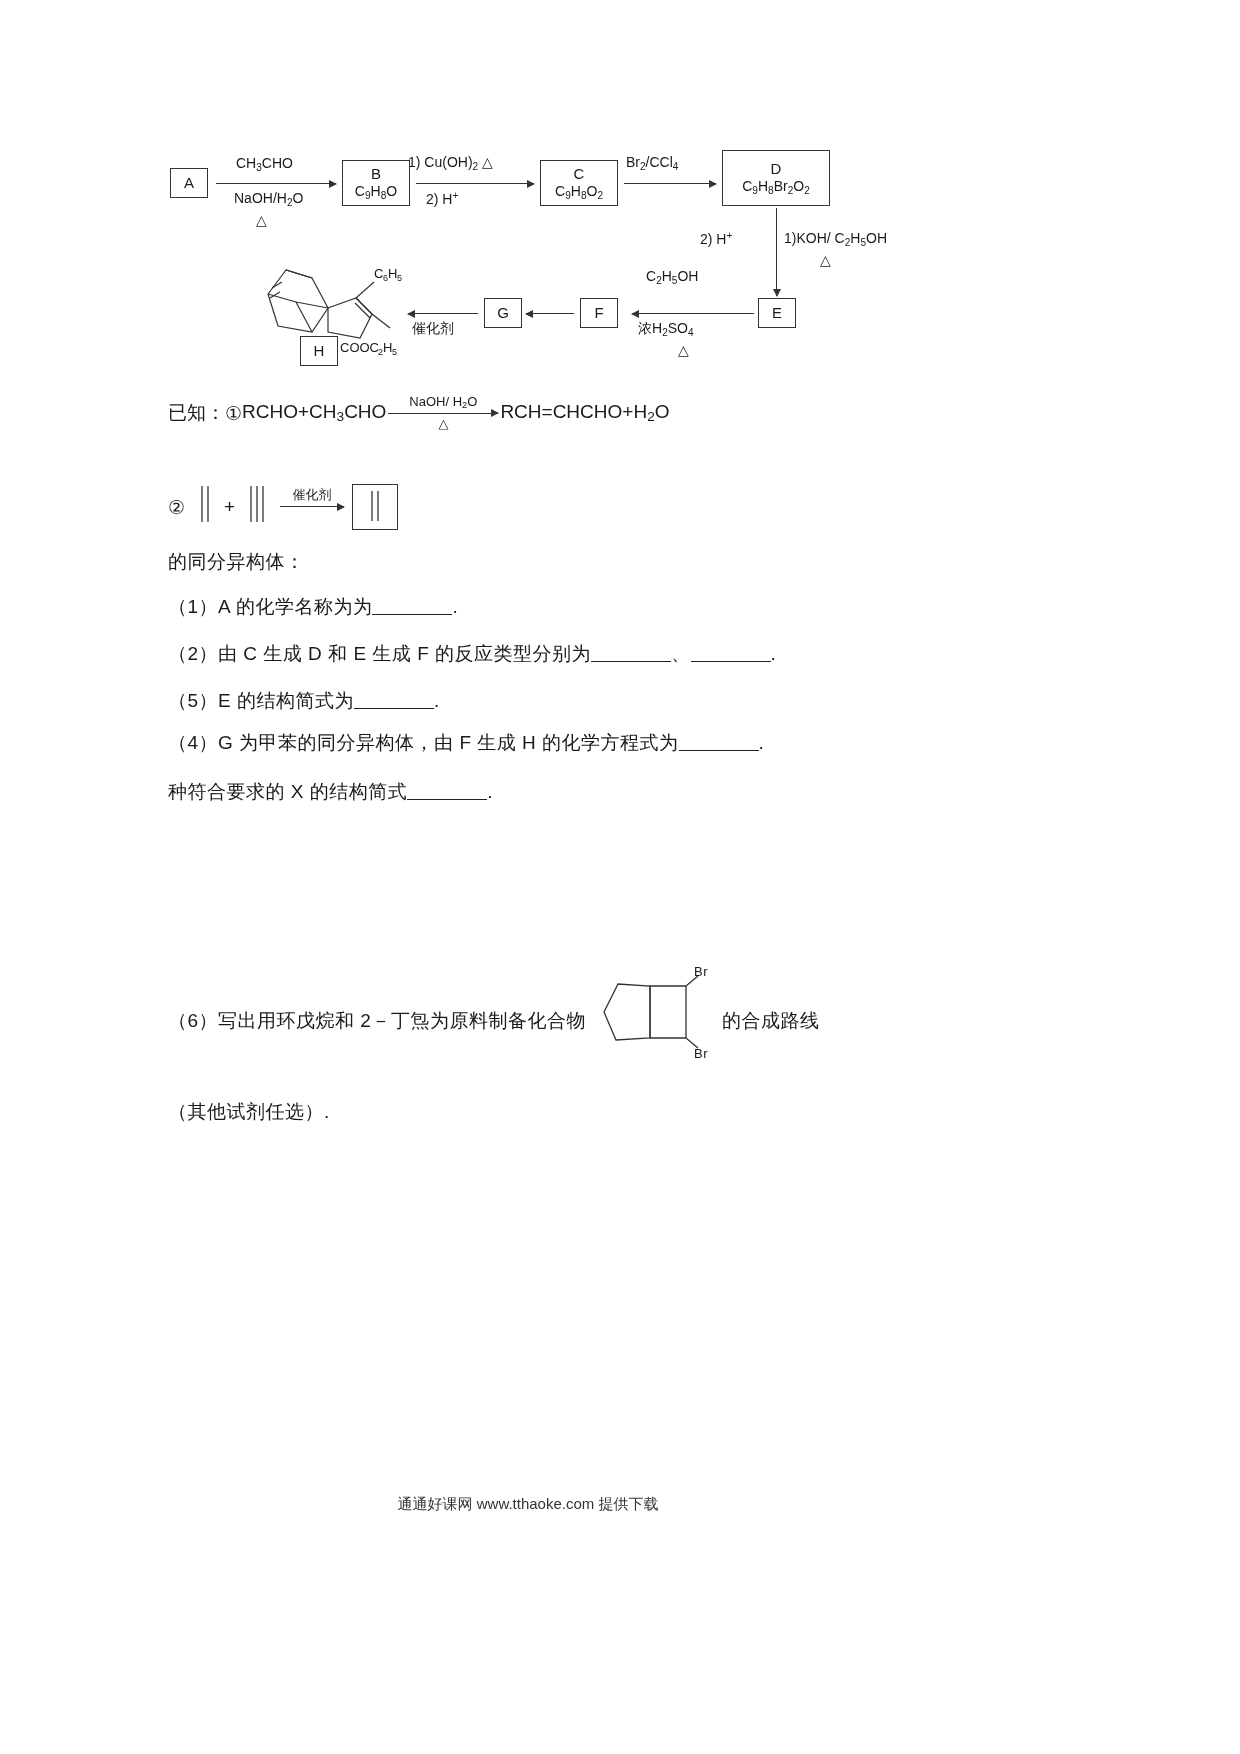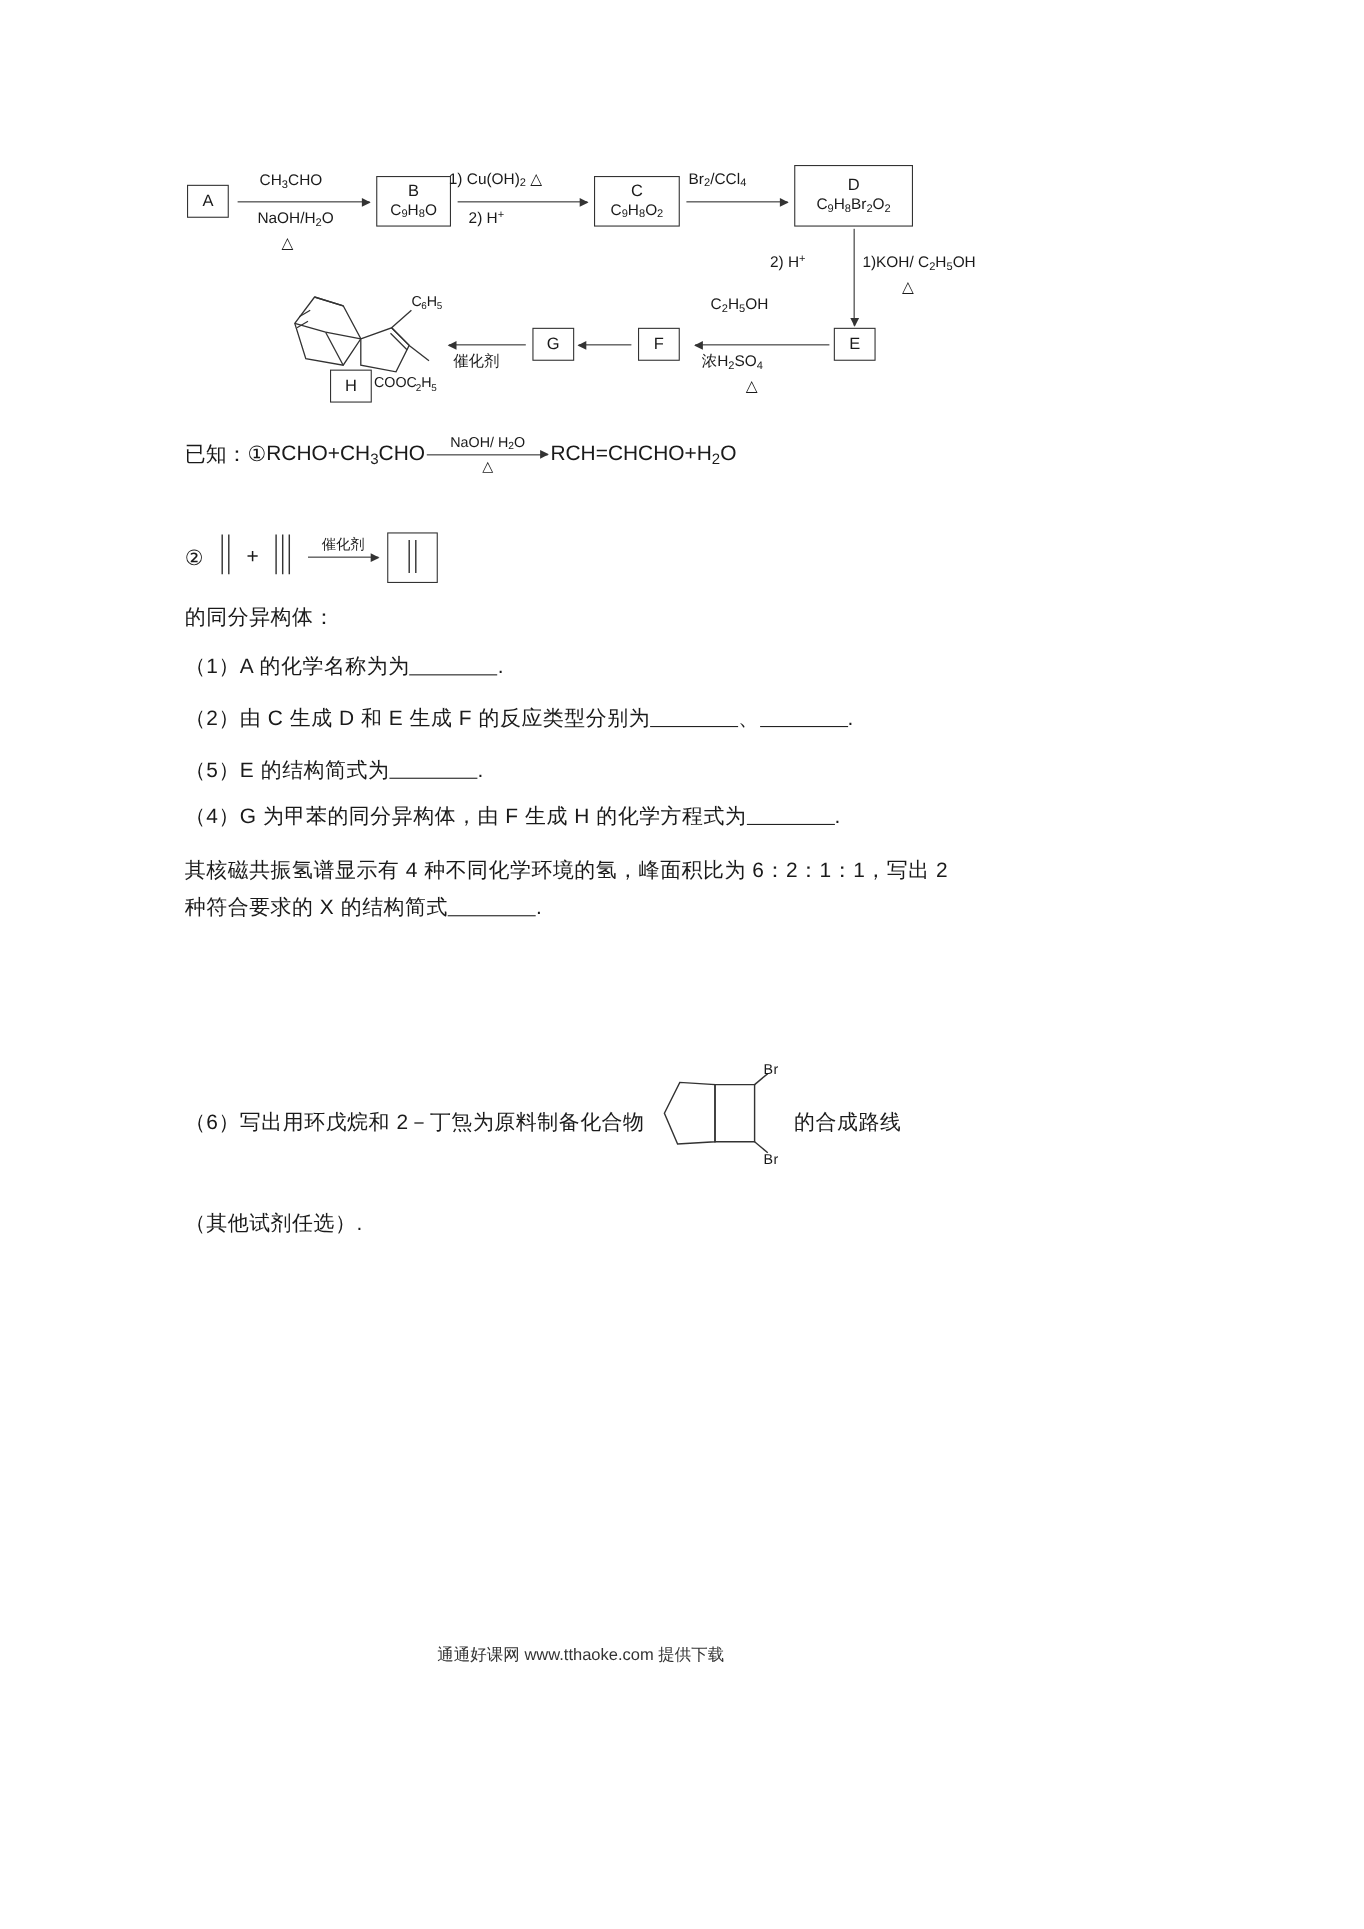--- a/index.html
+++ b/index.html
@@ -326,23 +326,20 @@
   <div class="q" style="top:684px;">
     <span>（5）E 的结构简式为</span><span class="blank"></span><span>.</span>
   </div>
 
   <div class="q" style="top:726px;">
     <span>（4）G 为甲苯的同分异构体，由 F 生成 H 的化学方程式为</span><span class="blank"></span><span>.</span>
   </div>
 
   <div class="q" style="top:775px;">
     <div>
-      <span>其核磁共振氢谱显示有 4 种不同化学环境的氢，峰面积比为 6：2：1：1，写出 2</span>
-    </div>
-    <div>
       <span>种符合要求的 X 的结构简式</span><span class="blank"></span><span>.</span>
     </div>
   </div>
 
   <div class="q" style="top:960px;">
     <div style="display:flex; align-items:center;">
       <span>（6）写出用环戊烷和  2－丁炰为原料制备化合物</span>
       <span class="struct-inline" style="margin:0 8px;">
         <svg width="120" height="110" viewBox="0 0 120 110">
           <g stroke="#333" stroke-width="1.3" fill="none">

